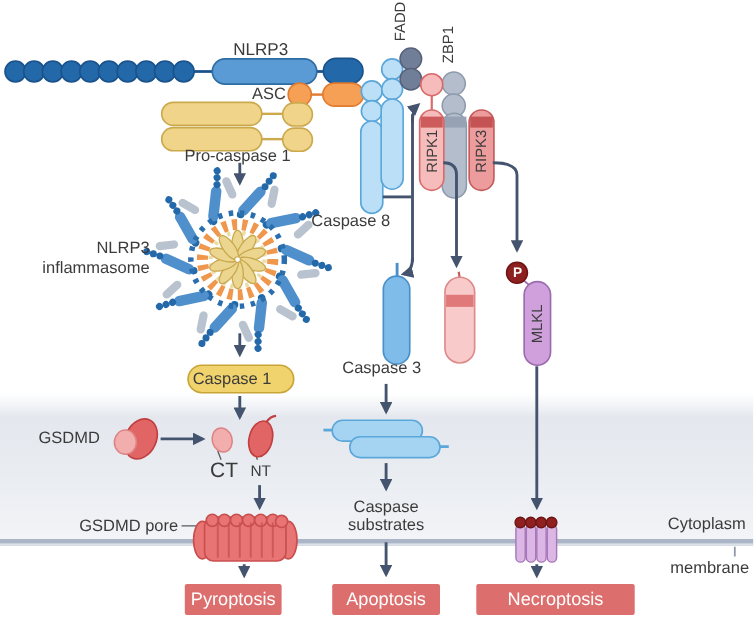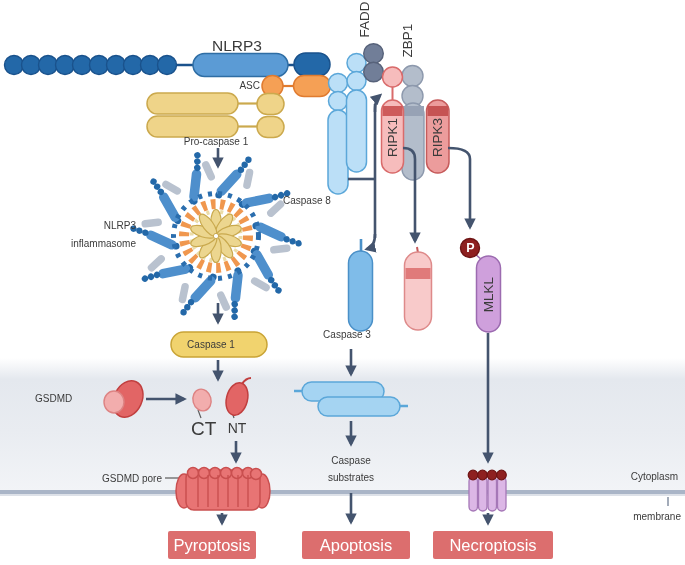--- a/index.html
+++ b/index.html
@@ -1,20 +1,20 @@
 <!DOCTYPE html>
 <html><head>
 <meta charset="utf-8">
 <style>
   html,body{margin:0;padding:0;background:#fff;}
   #stage{
     position:relative;width:685px;height:565px;overflow:hidden;
     font-family:"Liberation Sans",sans-serif;color:#3b3b3b;background:#fff;
   }
-  .lbl{position:absolute;font-size:10px;line-height:17px;color:#3b3b3b;white-space:nowrap;}
+  .lbl{position:absolute;font-size:15px;line-height:17px;color:#3b3b3b;white-space:nowrap;}
   .lbl.c{text-align:center;}
   .lbl.r{text-align:right;}
   .rot{position:absolute;font-size:13.5px;color:#3b3b3b;text-align:center;transform:rotate(-90deg);transform-origin:center;white-space:nowrap;}
   #cytoplasm-band{
     position:absolute;left:0;top:358px;width:685px;height:133px;
     background:linear-gradient(180deg, rgba(228,232,238,0) 0%, #E4E8EE 16%, #E9ECF1 55%, #F2F4F7 100%);
   }
   #membrane-line{position:absolute;left:0;top:490px;width:685px;height:4px;background:#AAB5C7;border-bottom:2px solid #DDE1E8;}
   .outcome-box{
     position:absolute;top:531px;height:28px;background:#DC6E6E;border-radius:2px;
@@ -269,16 +269,16 @@
     <span style="display:block;">Caspase</span>
     <span style="display:block;">substrates</span>
   </div>
 
   <div class="lbl r" style="left:578px;top:468px;width:100px;">Cytoplasm</div>
   <div class="lbl r" style="left:571px;top:508px;width:110px;line-height:18px;">
     <span style="display:block;">membrane</span>
   </div>
 
   <div class="outcome-box" style="left:168px;width:88px;">Pyroptosis</div>
-  <div class="outcome-box" style="left:302px;width:108px;">Apoptosis</div>
-  <div class="outcome-box" style="left:433px;width:120px;">Necroptosis</div>
+  <div class="outcome-box" style="left:302px;width:98px;">Apoptosis</div>
+  <div class="outcome-box" style="left:433px;width:144px;">Necroptosis</div>
 
 </div>
 
 </body></html>

